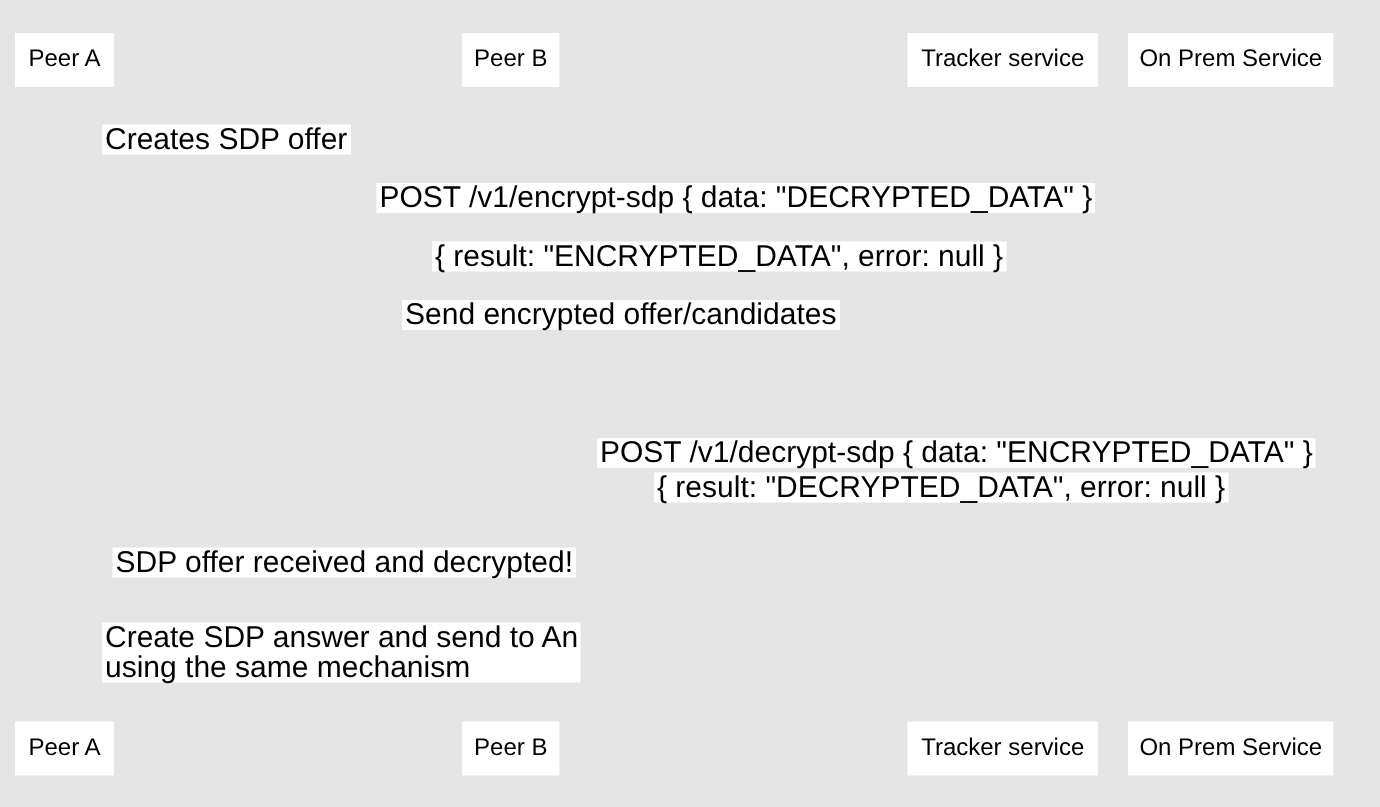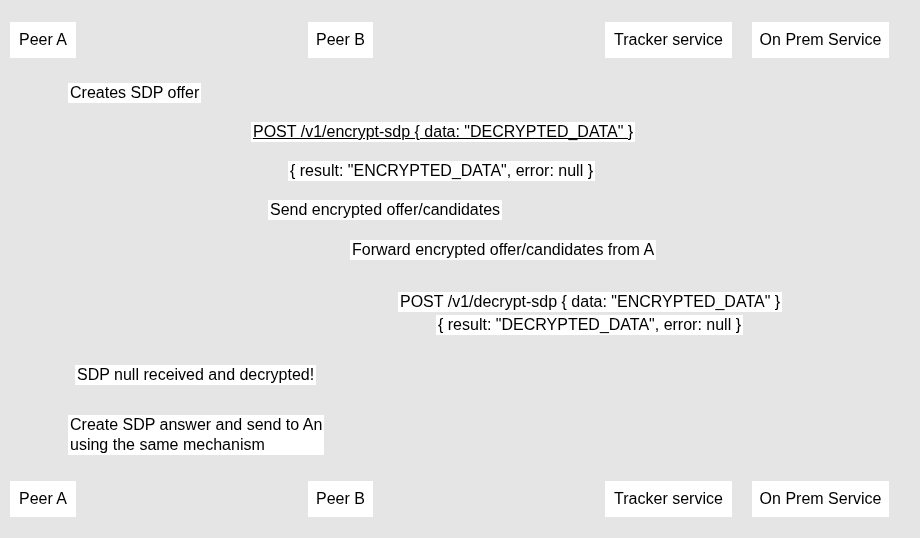--- a/index.html
+++ b/index.html
@@ -24,41 +24,41 @@
     font-size: 16px;
     display: flex;
     align-items: center;
     justify-content: center;
     box-sizing: border-box;
   }
   .msg {
     position: absolute;
     background: #ffffff;
     color: #000000;
-    font-size: 16px;
+    font-size: 20px;
     line-height: 20px;
     padding: 0 2px;
     white-space: nowrap;
   }
   .msg.note {
     white-space: pre-line;
   }
   
   .p-peer-a-top   { left: 10px;  top: 22px; width: 66px;  }
   .p-peer-b-top   { left: 308px; top: 22px; width: 65px;  }
   .p-tracker-top  { left: 605px; top: 22px; width: 127px; }
   .p-onprem-top   { left: 752px; top: 22px; width: 137px; }
   
   .p-peer-a-bot   { left: 10px;  top: 481px; width: 66px;  }
   .p-peer-b-bot   { left: 308px; top: 481px; width: 65px;  }
   .p-tracker-bot  { left: 605px; top: 481px; width: 127px; }
   .p-onprem-bot   { left: 752px; top: 481px; width: 137px; }
   
   .m1 { left: 68px;  top: 83px;  }
-  .m2 { left: 251px; top: 122px; text-decoration: underline; }
+  .m2 { left: 251px; top: 122px; }
   .m3 { left: 288px; top: 161px; }
   .m4 { left: 239px; top: 200px; margin-left: 29px; }
   .m5 { left: 350px; top: 240px; }
   .m6 { left: 398px; top: 292px; }
   .m7 { left: 436px; top: 315px; }
   .m8 { left: 75px;  top: 365px; }
   .m9 { left: 68px;  top: 415px; min-width: 246px; }
 </style>
 </head>
 <body>
@@ -67,24 +67,23 @@
 
   <div class="participant p-peer-a-top">Peer A</div>
   <div class="participant p-peer-b-top">Peer B</div>
   <div class="participant p-tracker-top">Tracker service</div>
   <div class="participant p-onprem-top">On Prem Service</div>
 
   <div class="msg m1">Creates SDP offer</div>
   <div class="msg m2">POST /v1/encrypt-sdp { data: "DECRYPTED_DATA" }</div>
   <div class="msg m3">{ result: "ENCRYPTED_DATA", error: null }</div>
   <div class="msg m4">Send encrypted offer/candidates</div>
-  <div class="msg m5">Forward encrypted offer/candidates from A</div>
   <div class="msg m6">POST /v1/decrypt-sdp { data: "ENCRYPTED_DATA" }</div>
   <div class="msg m7">{ result: "DECRYPTED_DATA", error: null }</div>
-  <div class="msg m8">SDP null received and decrypted!</div>
+  <div class="msg m8">SDP offer received and decrypted!</div>
   <div class="msg note m9">Create SDP answer and send to An
 using the same mechanism</div>
 
   <div class="participant p-peer-a-bot">Peer A</div>
   <div class="participant p-peer-b-bot">Peer B</div>
   <div class="participant p-tracker-bot">Tracker service</div>
   <div class="participant p-onprem-bot">On Prem Service</div>
 
 </div>
 

